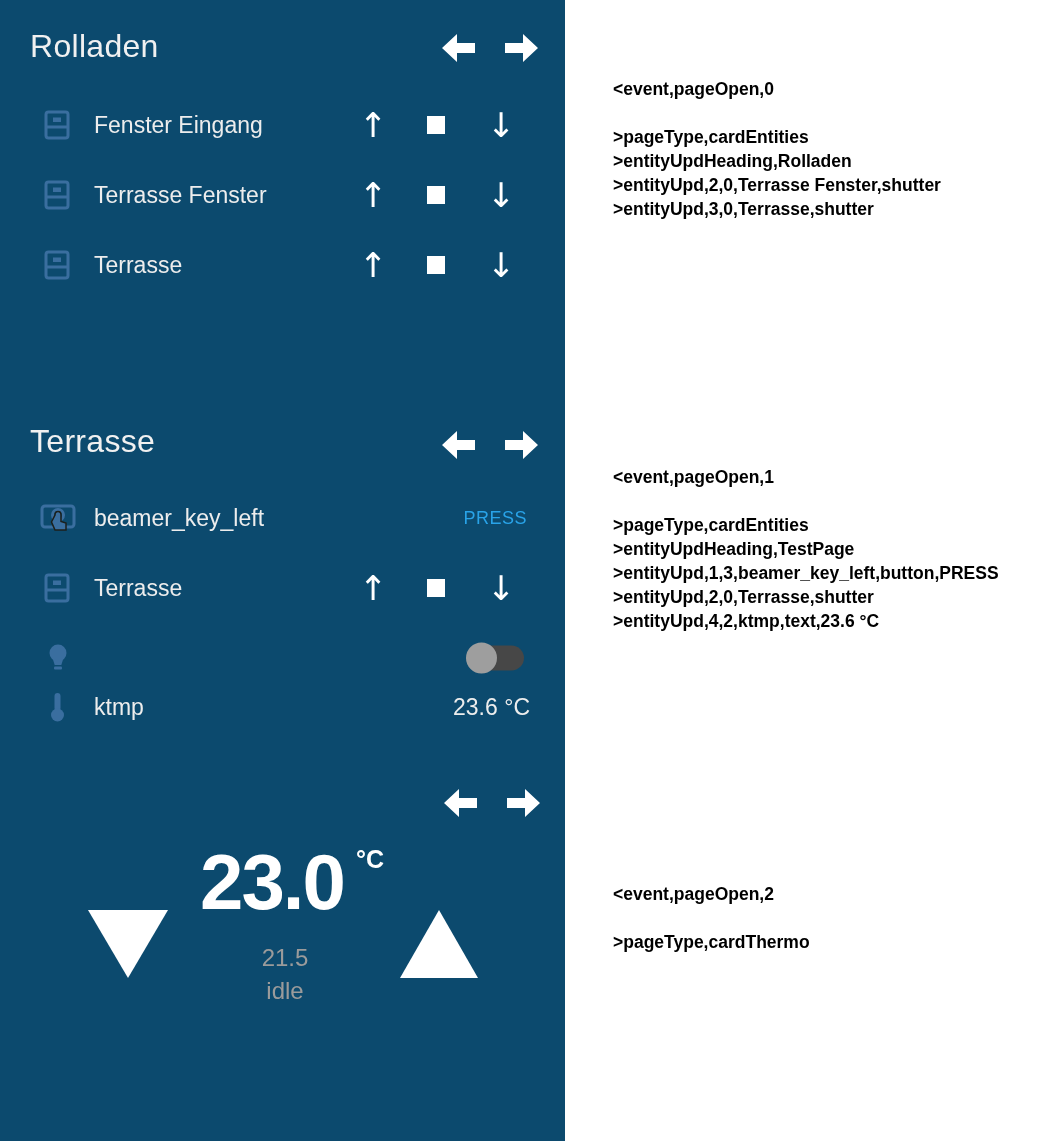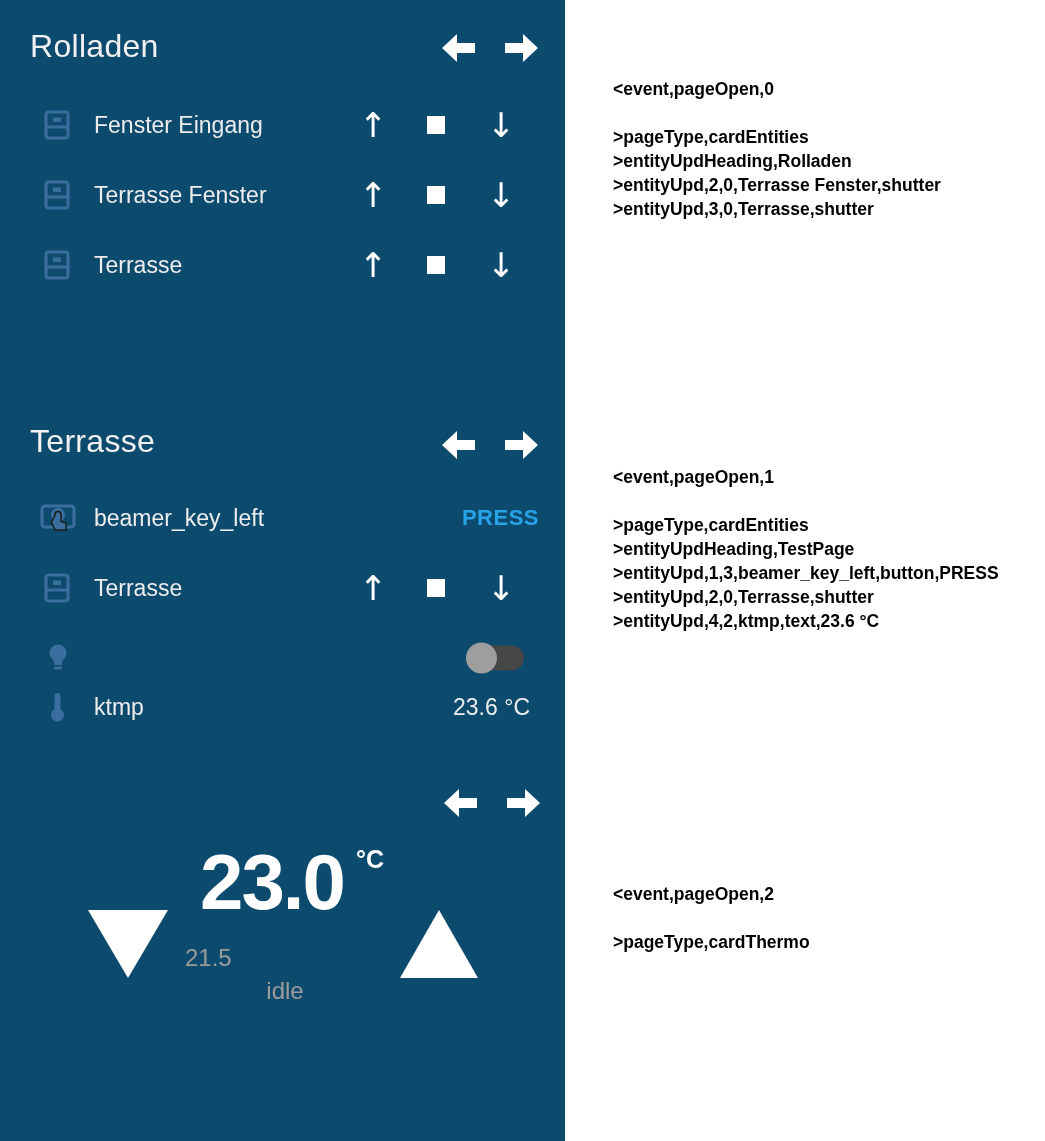--- a/index.html
+++ b/index.html
@@ -14,32 +14,32 @@
   .nav svg{display:block}
 
   .row{position:absolute;left:0;width:565px;height:70px}
   .row>*{position:absolute;top:50%;transform:translateY(-50%)}
   .eicon{left:44px;display:flex}
   .elabel{left:94px;font-size:23px;color:#ededed;white-space:nowrap}
   .arr{width:40px;text-align:center;font-family:"DejaVu Sans",sans-serif;font-size:34px;color:#ffffff;line-height:1}
   .arr.up{left:353px}
   .arr.down{left:481px}
   .stopbtn{left:427px;width:18px;height:18px;background:#ffffff}
-  .press{right:26px;color:#29a3e8;font-size:22px;font-weight:700;letter-spacing:.5px}
+  .press{right:38px;color:#29a3e8;font-size:18px;font-weight:400;letter-spacing:.5px}
   .val{right:35px;font-size:23px;color:#ededed;white-space:nowrap}
   .toggle{right:41px;width:56px;height:25px;border-radius:13px;background:#474747}
   .toggle .knob{position:absolute;left:-2px;top:-3px;width:31px;height:31px;border-radius:50%;background:#9e9e9e}
 
   
   .bigtemp{position:absolute;left:200px;top:843px;font-size:78px;font-weight:700;color:#ffffff;letter-spacing:-2px;line-height:1;white-space:nowrap}
   .bigunit{position:absolute;left:356px;top:847px;font-size:25px;font-weight:700;color:#ffffff;line-height:1}
   .tri{position:absolute}
   .tri.down{left:88px;top:910px}
   .tri.up{left:400px;top:910px}
-  .setpoint{position:absolute;left:185px;width:200px;top:945px;font-size:24px;color:#9b9b9b;line-height:1.1}
+  .setpoint{position:absolute;left:185px;width:200px;top:945px;text-align:center;font-size:24px;color:#9b9b9b;line-height:1.1}
   .statetxt{position:absolute;left:185px;width:200px;top:978px;text-align:center;font-size:24px;color:#9b9b9b;line-height:1.1}
   .thermo-title{position:absolute;left:0;top:1140px;width:641px;text-align:center;font-size:30px;color:#f0f0f0}
 
   
   .console-block{position:absolute;left:613px;color:#000000;font-weight:700;font-size:17.5px;line-height:24px;white-space:nowrap}
   .console-block .gap{height:24px}
 </style>
 </head>
 <body>
 

